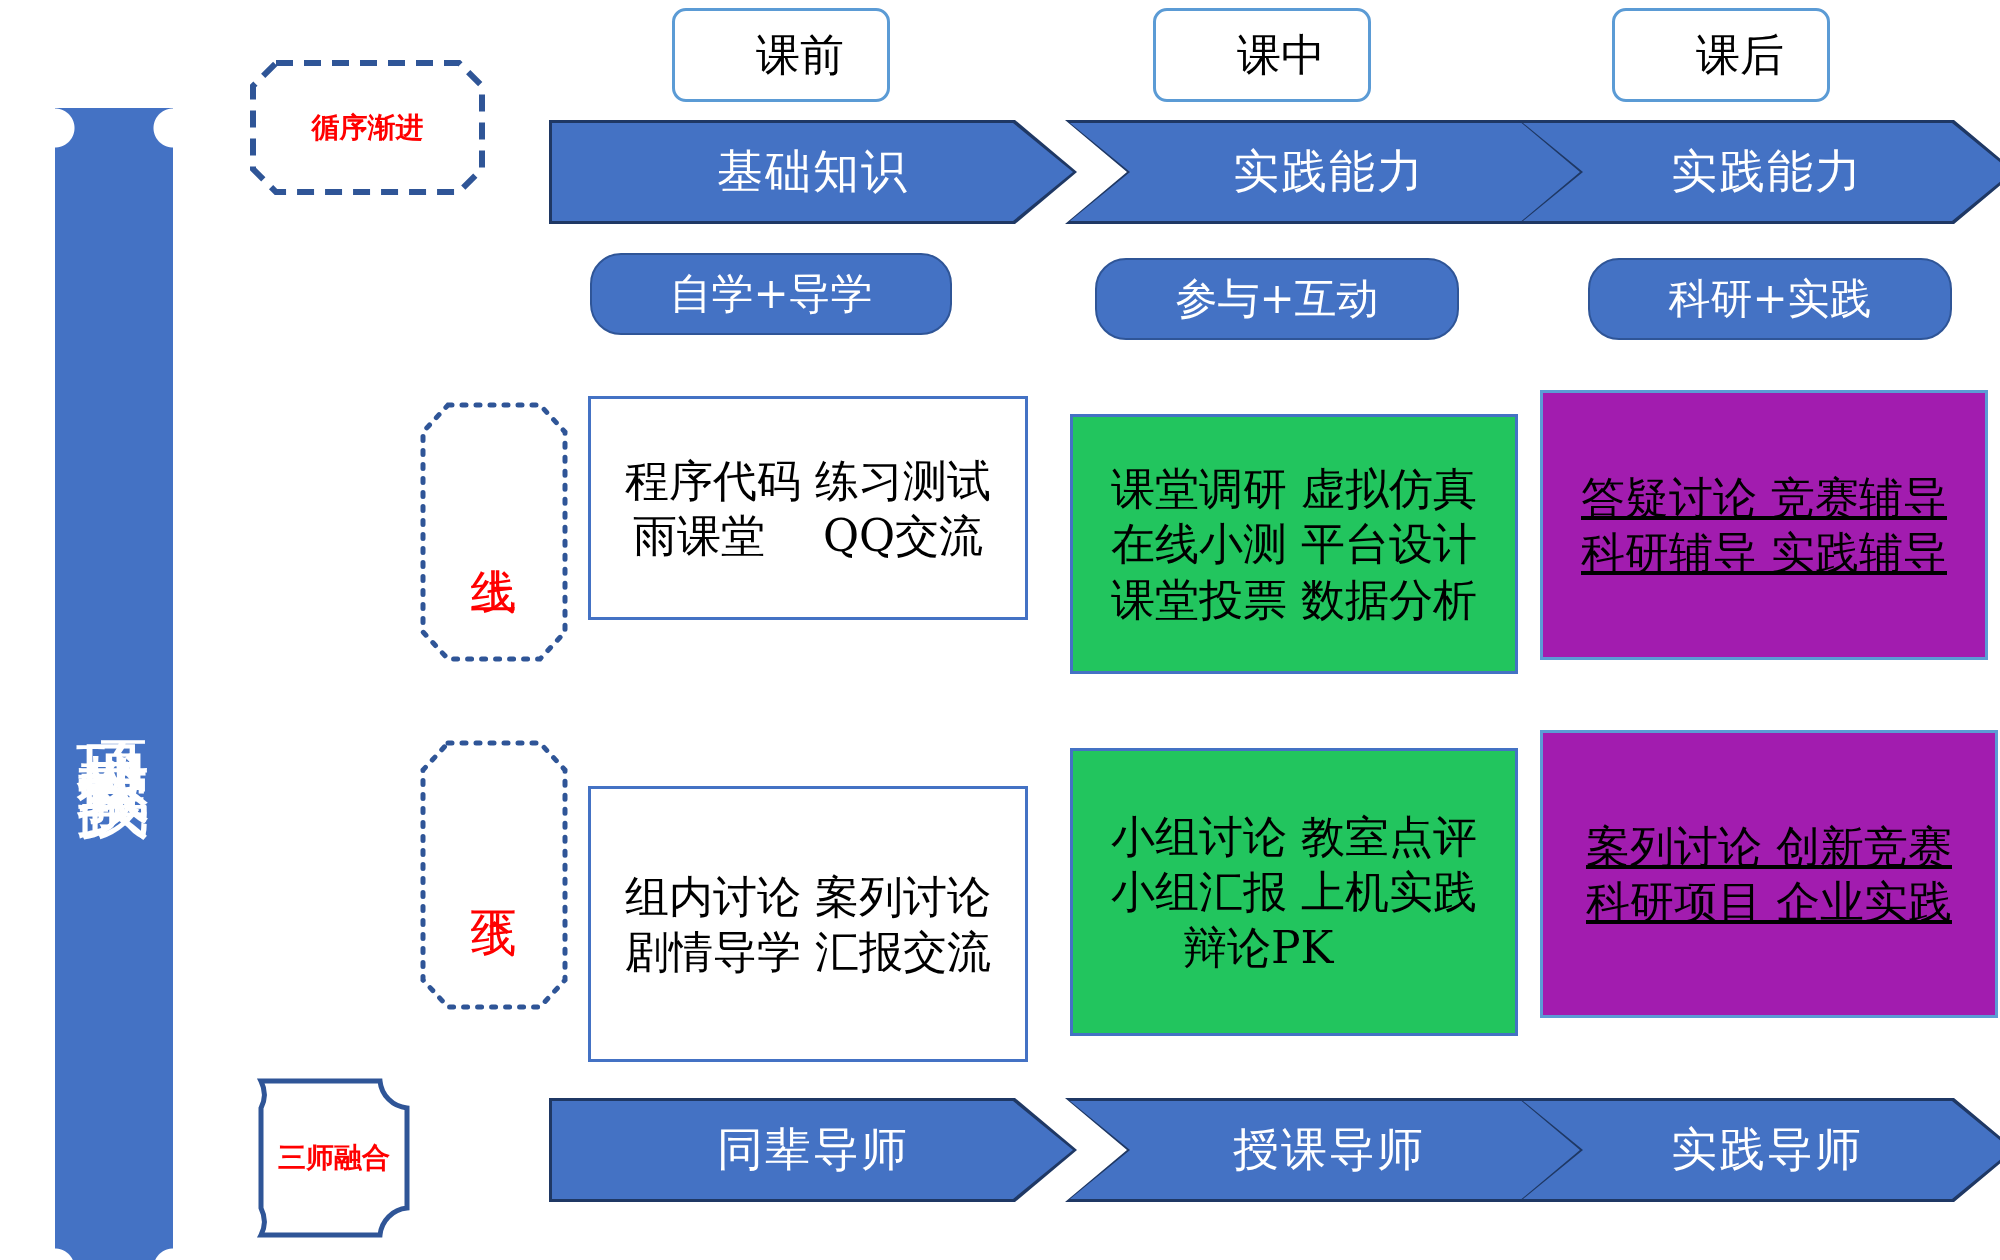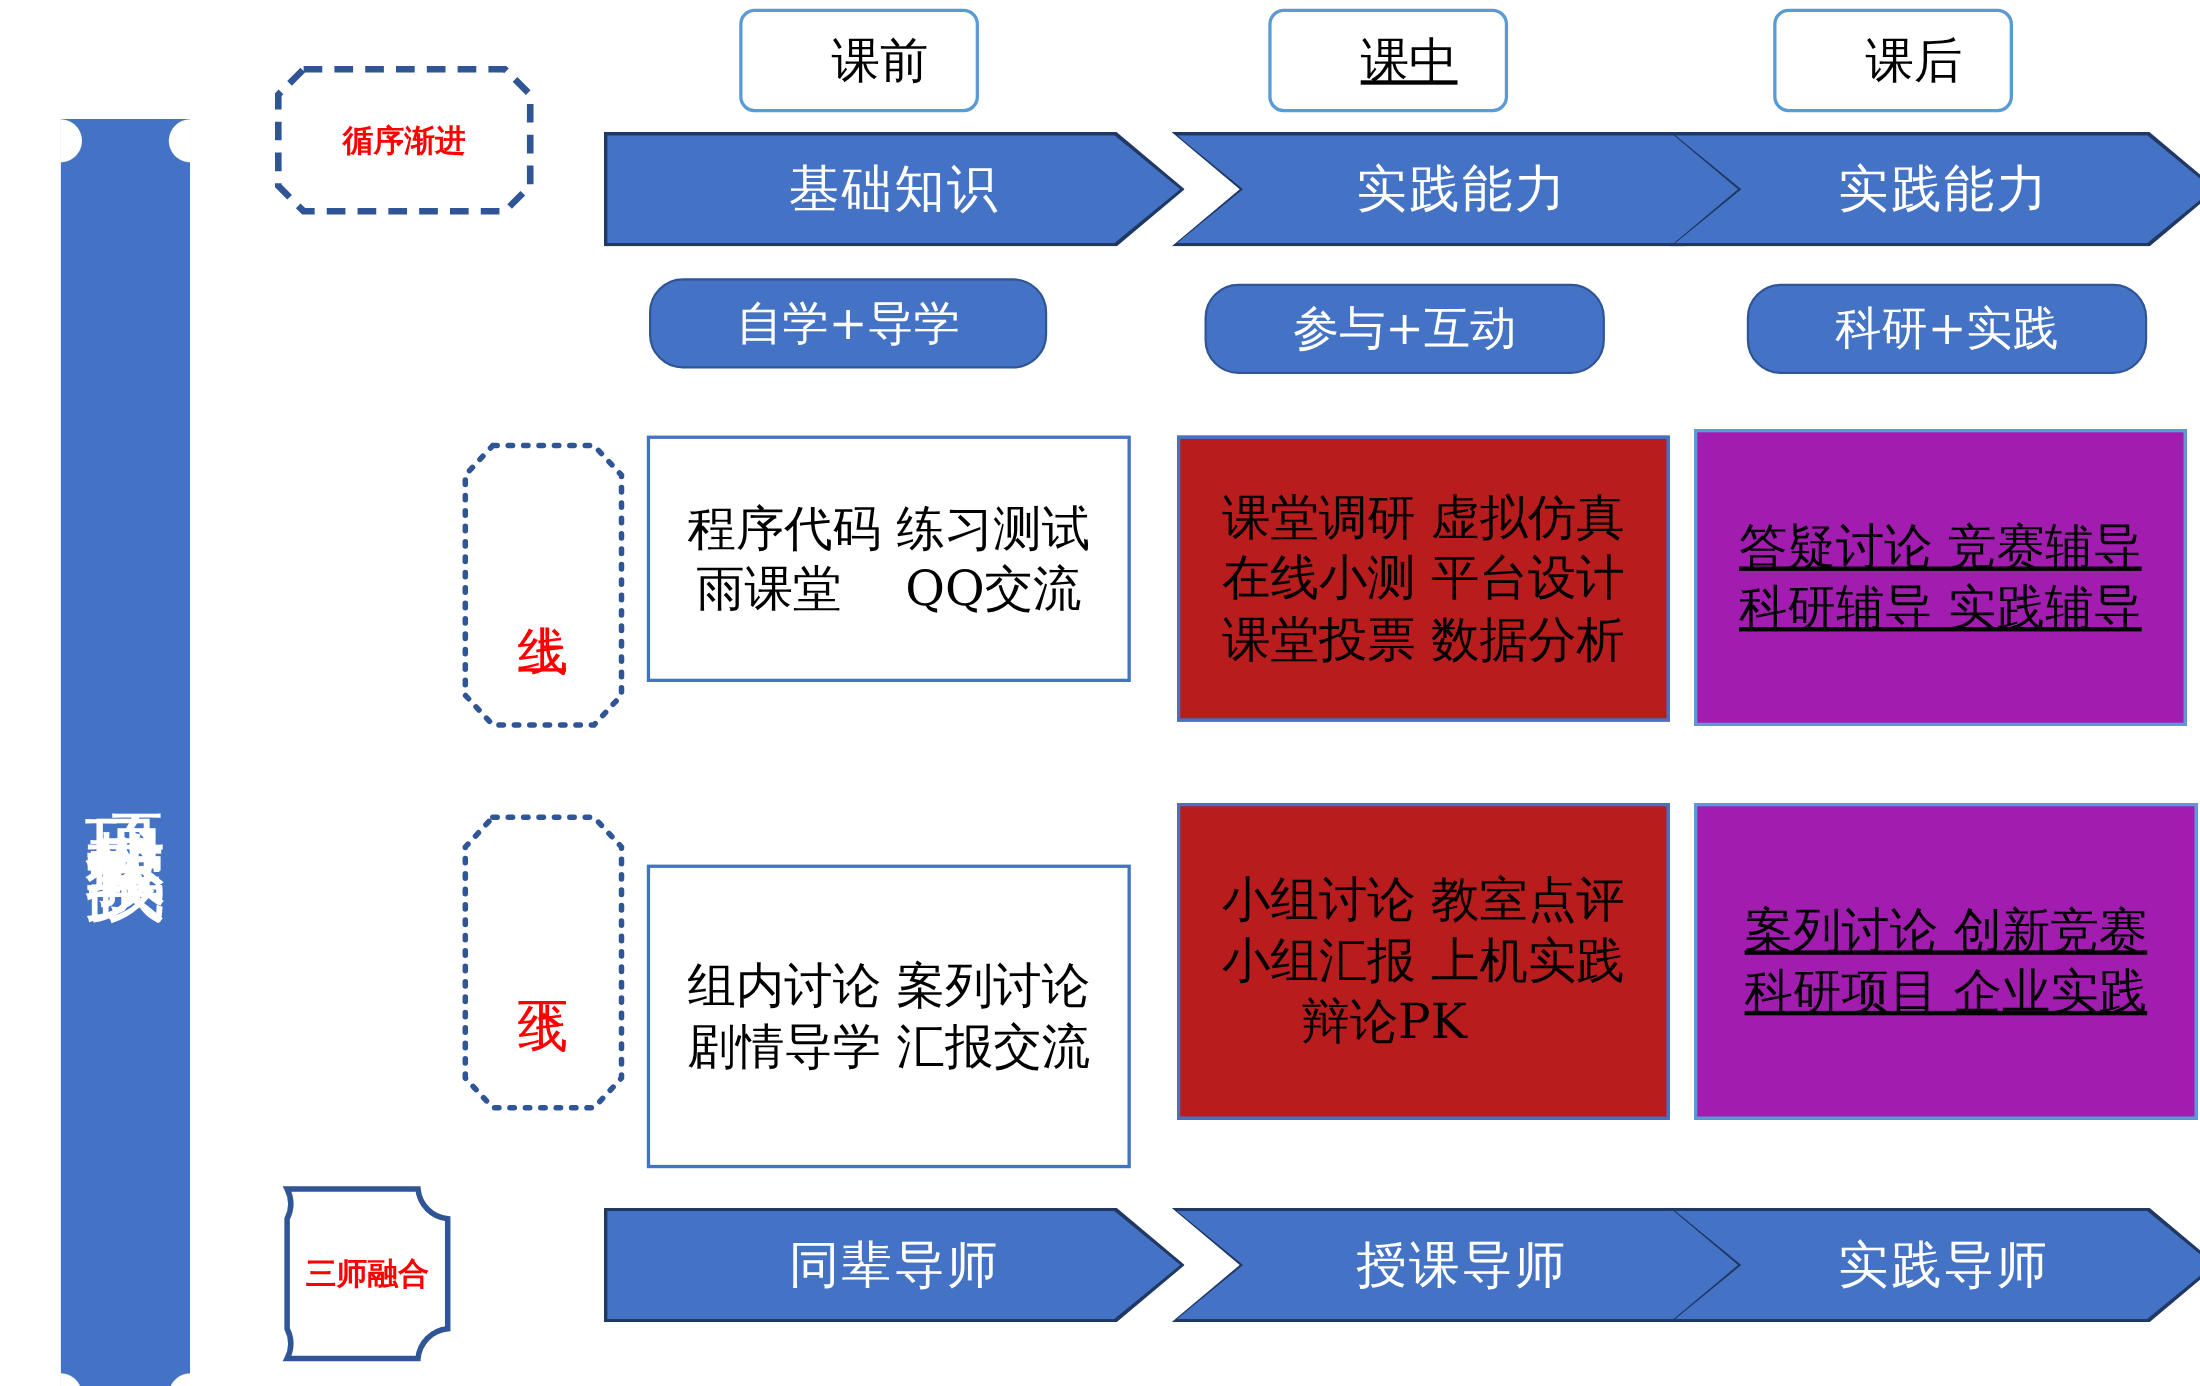--- a/index.html
+++ b/index.html
@@ -149,21 +149,21 @@
     justify-content: center;
     flex-direction: column;
     font-size: 44px;
     line-height: 1.26;
     color: #000000;
     font-family: "DejaVu Serif", "Liberation Serif", serif;
     text-align: center;
     white-space: nowrap;
   }
   .cb-white { background: #ffffff;  border: 3px solid #4472C4; }
-  .cb-light { background: #b91c1c;  border: 3px solid #4472C4; }
+  .cb-light { background: #22c55e;  border: 3px solid #4472C4; margin-top: 18px; }
   .cb-gray  { background: #a21caf;  border: 3px solid #5B9BD5; text-decoration: underline; }
 
   .content-line { display: block; }
 
   
   .side-tag {
     position: absolute;
     box-sizing: border-box;
     background: #ffffff;
     display: flex;
@@ -203,21 +203,21 @@
   <div class="tag" style="left:250px; top:60px; width:235px; height:135px;">
     <svg class="edge" viewBox="0 0 235 135" width="235" height="135">
       <polygon points="26,3 209,3 232,26 232,109 209,132 26,132 3,109 3,26" fill="#ffffff" stroke="#2F5597" stroke-width="6" stroke-dasharray="17 11"></polygon>
     </svg>
     <span class="tag-label-h">循序渐进</span>
   </div>
 
   <div class="stage-pill" style="left:672px; top:8px; width:218px; height:94px;">
     <span>课前</span>
   </div>
-  <div class="stage-pill" style="left:1153px; top:8px; width:218px; height:94px;text-decoration:underline;">
+  <div class="stage-pill" style="left:1153px; top:8px; width:218px; height:94px;">
     <span>课中</span>
   </div>
   <div class="stage-pill" style="left:1612px; top:8px; width:218px; height:94px;">
     <span>课后</span>
   </div>
 
   <div class="chev" style="left:549px; top:120px; width:528px; height:104px;">
     <div class="chev-bg chev-shape-first"></div>
     <div class="chev-fg chev-inner-first"></div>
     <span class="chev-label">基础知识</span>

